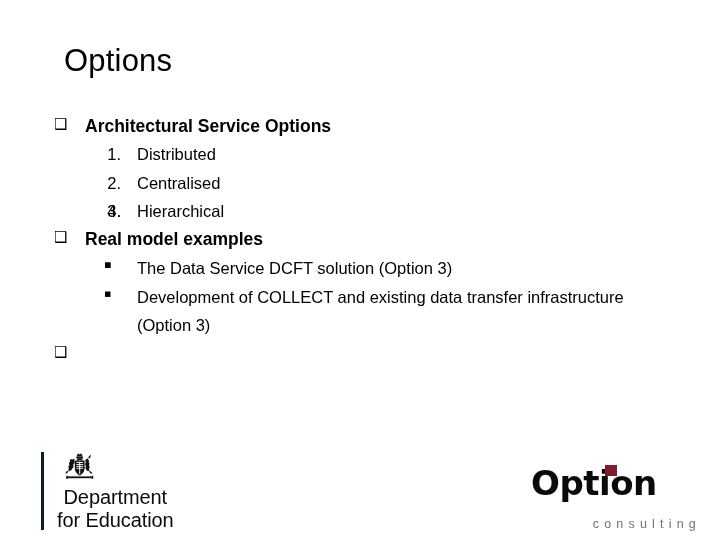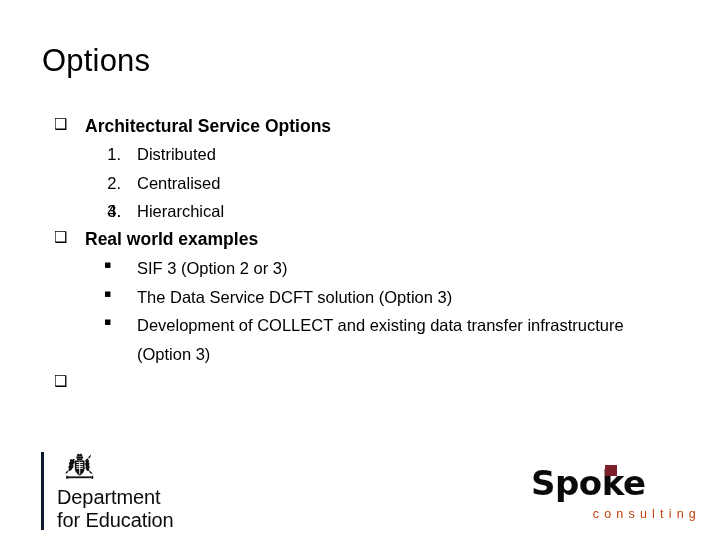--- a/index.html
+++ b/index.html
@@ -15,21 +15,21 @@
     position: relative;
     width: 720px;
     height: 540px;
     background: #ffffff;
     overflow: hidden;
   }
 
   
   .slide-title {
     position: absolute;
-    left: 42px;
+    left: 64px;
     top: 44px;
     font-size: 31px;
     font-weight: normal;
     color: #000000;
     letter-spacing: 0.2px;
     line-height: 1.1;
     white-space: nowrap;
   }
 
   
@@ -106,20 +106,21 @@
 
   
   .dfe-logo {
     position: absolute;
     left: 41px;
     top: 452px;
     height: 78px;
     padding-left: 13px;
     border-left: 3px solid #0b1b2b;
     box-sizing: border-box;
+    text-align: center;
   }
   .crest {
     display: block;
     margin: 1px 0 3px 3px;
   }
   .dfe-name {
     font-size: 20px;
     line-height: 1.14;
     color: #0b0b0b;
     letter-spacing: -0.1px;
@@ -146,24 +147,24 @@
   .actica-word .dot {
     position: absolute;
     display: block;
     width: 12px;
     height: 11px;
     background: #7d1f2b;
     left: 74px;
     top: -1px;
   }
   .actica-sub {
-    margin-top: 8px;
+    margin-top: 18px;
     text-align: right;
     font-size: 12.5px;
-    color: #c2410c;
+    color: #737373;
     letter-spacing: 5.2px;
     line-height: 1;
     padding-right: 2px;
   }
 </style>
 </head>
 <body>
 
 <div class="slide">
 
@@ -188,26 +189,25 @@
         <span class="num">3.</span>
       </li>
       <li class="numitem">
         <span class="num">4.</span>
         <span>Hierarchical</span>
       </li>
     </ul>
 
     <div class="lvl1">
       <span class="marker">❑</span>
-      <span>Real world examples</span>
+      <span>Real model examples</span>
     </div>
     <ul class="sublist">
       <li class="subitem">
         <span class="marker">▪</span>
-        <span>SIF 3 (Option 2 or 3)</span>
       </li>
       <li class="subitem">
         <span class="marker">▪</span>
         <span>The Data Service DCFT solution (Option 3)</span>
       </li>
       <li class="subitem">
         <span class="marker">▪</span>
         <span>Development of COLLECT and existing data transfer infrastructure (Option 3)</span>
       </li>
     </ul>
@@ -245,18 +245,18 @@
         <path d="M33.2 22.6 L31.2 23.2 L31.2 25.4 L33.2 26.0 Z"></path>
       </g>
     </svg>
     <div class="dfe-name">Department
 for Education</div>
   </div>
 
   <div class="actica-logo">
     <div class="actica-word">
       <span class="dot"></span>
-      <span>Spoke</span>
+      <span>Option</span>
     </div>
     <div class="actica-sub">consulting</div>
   </div>
 
 </div>
 
 </body></html>

